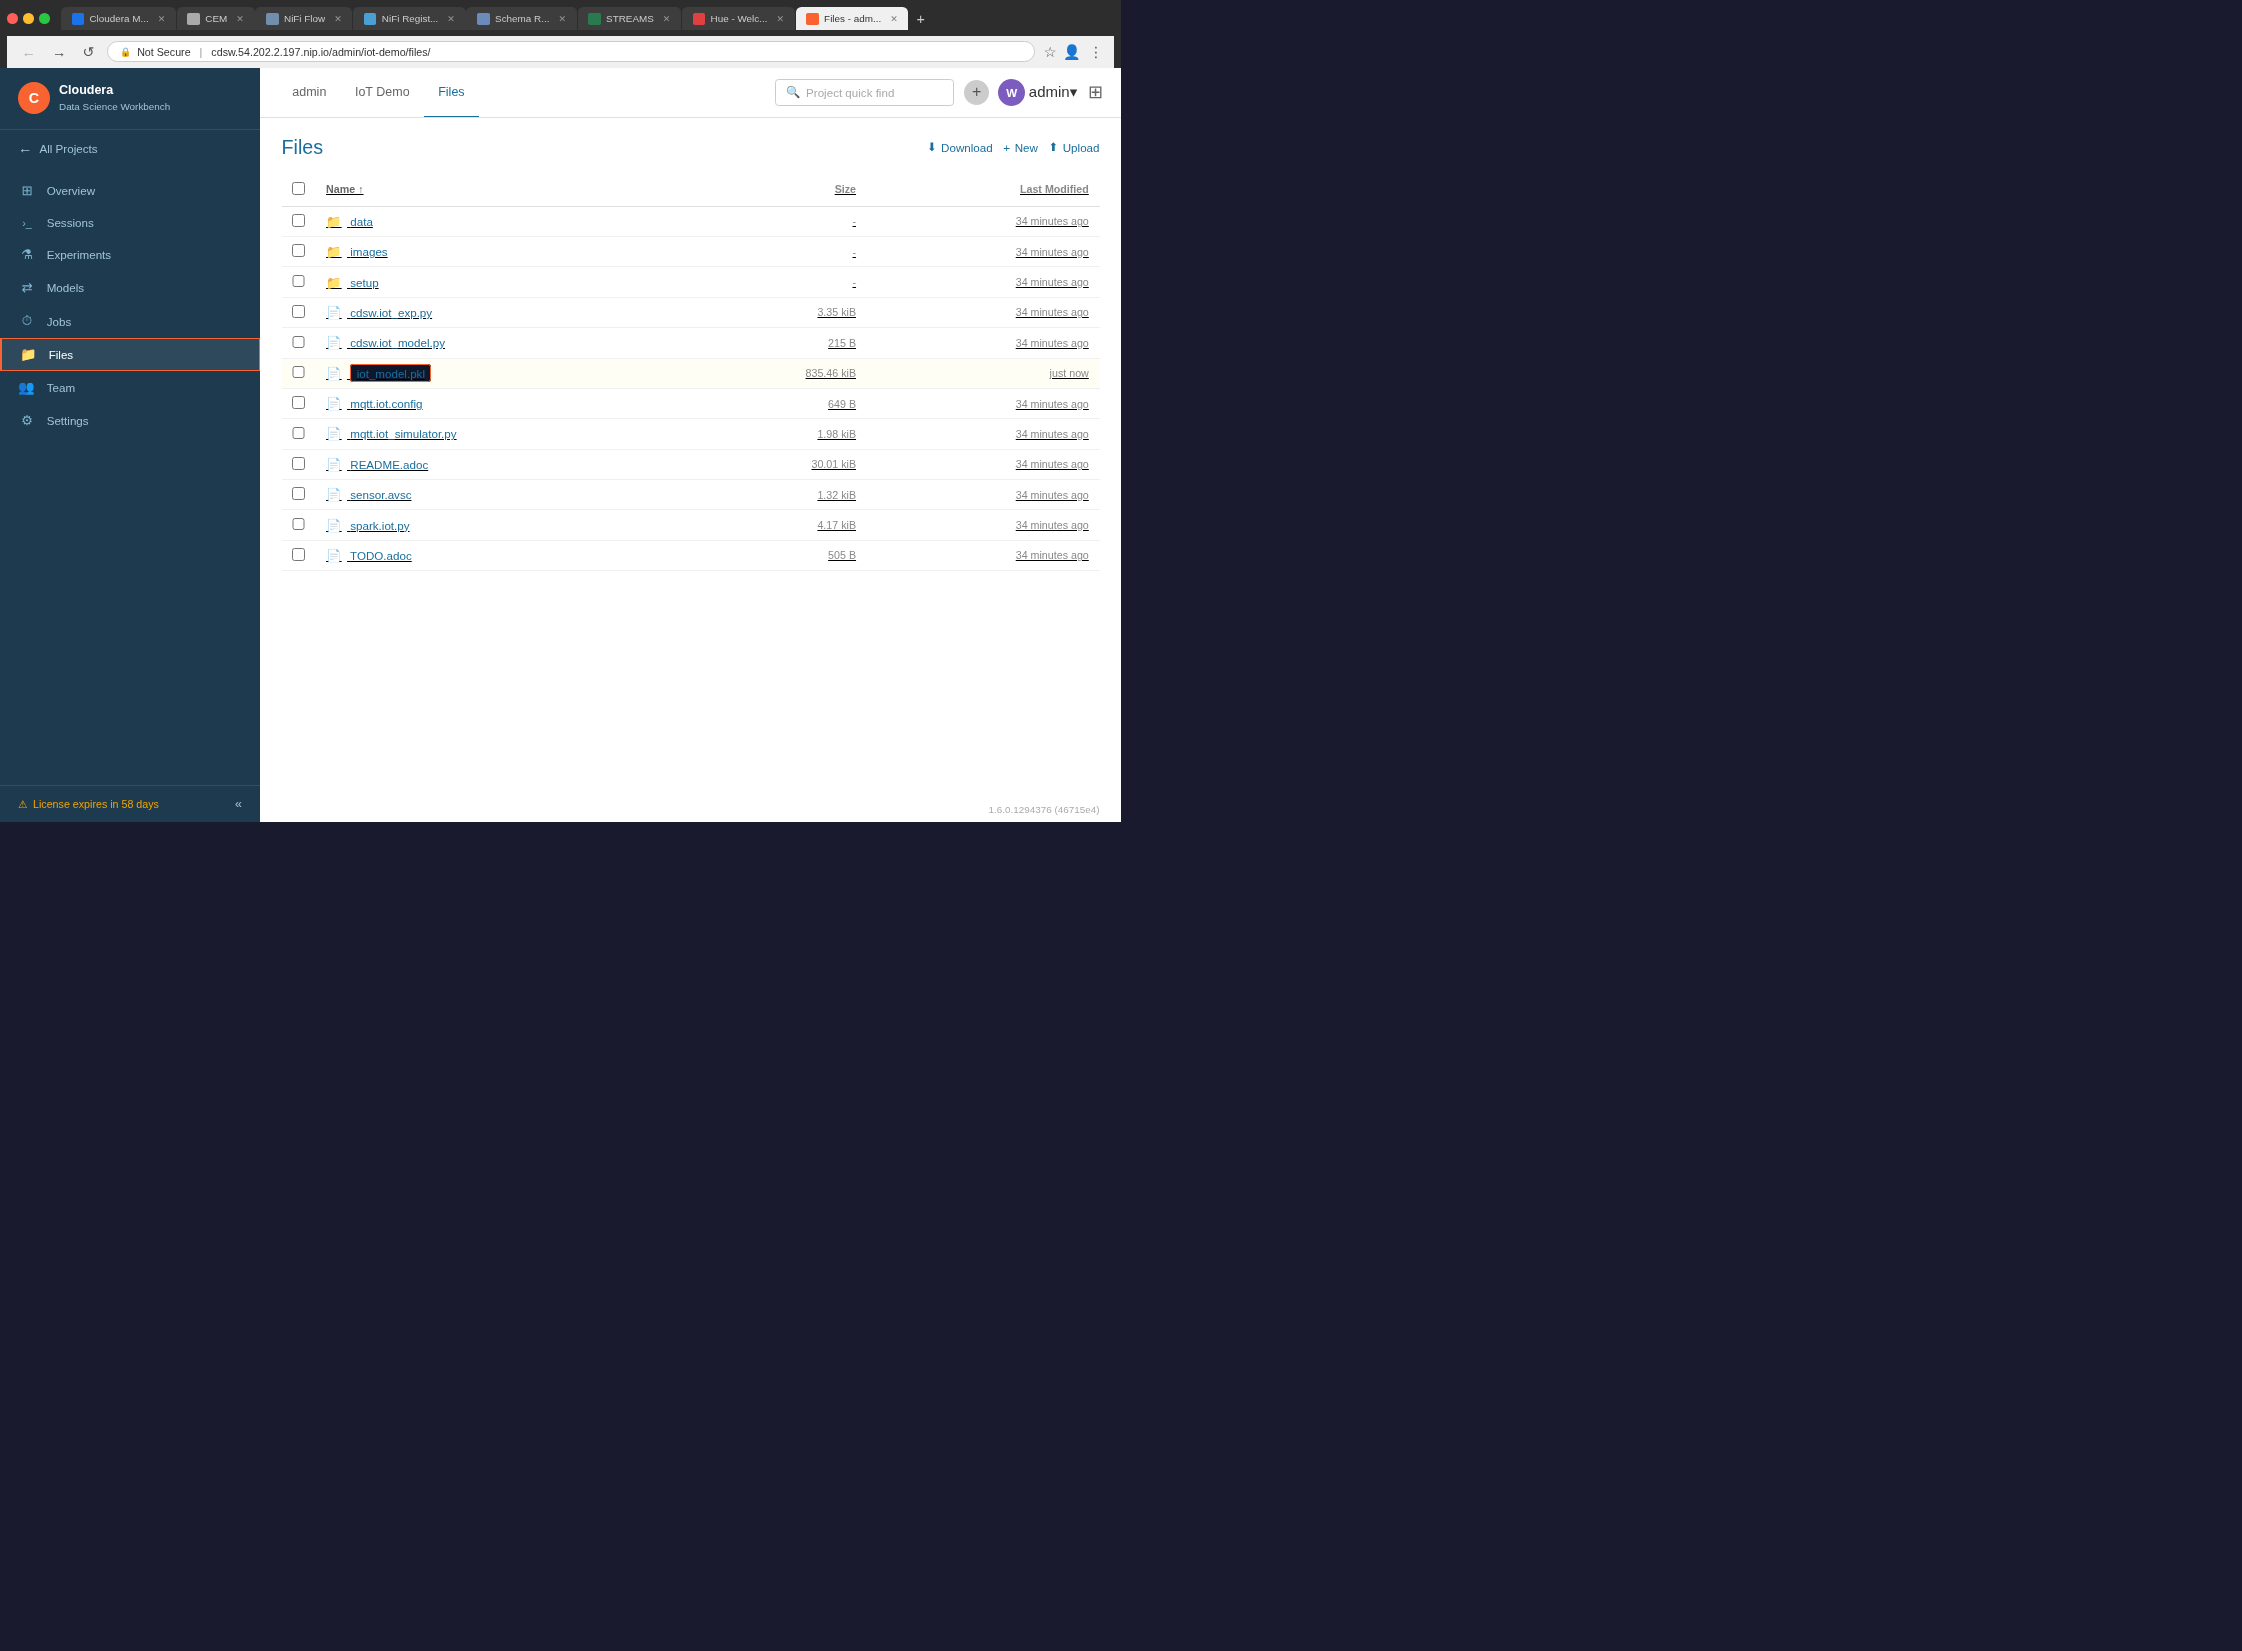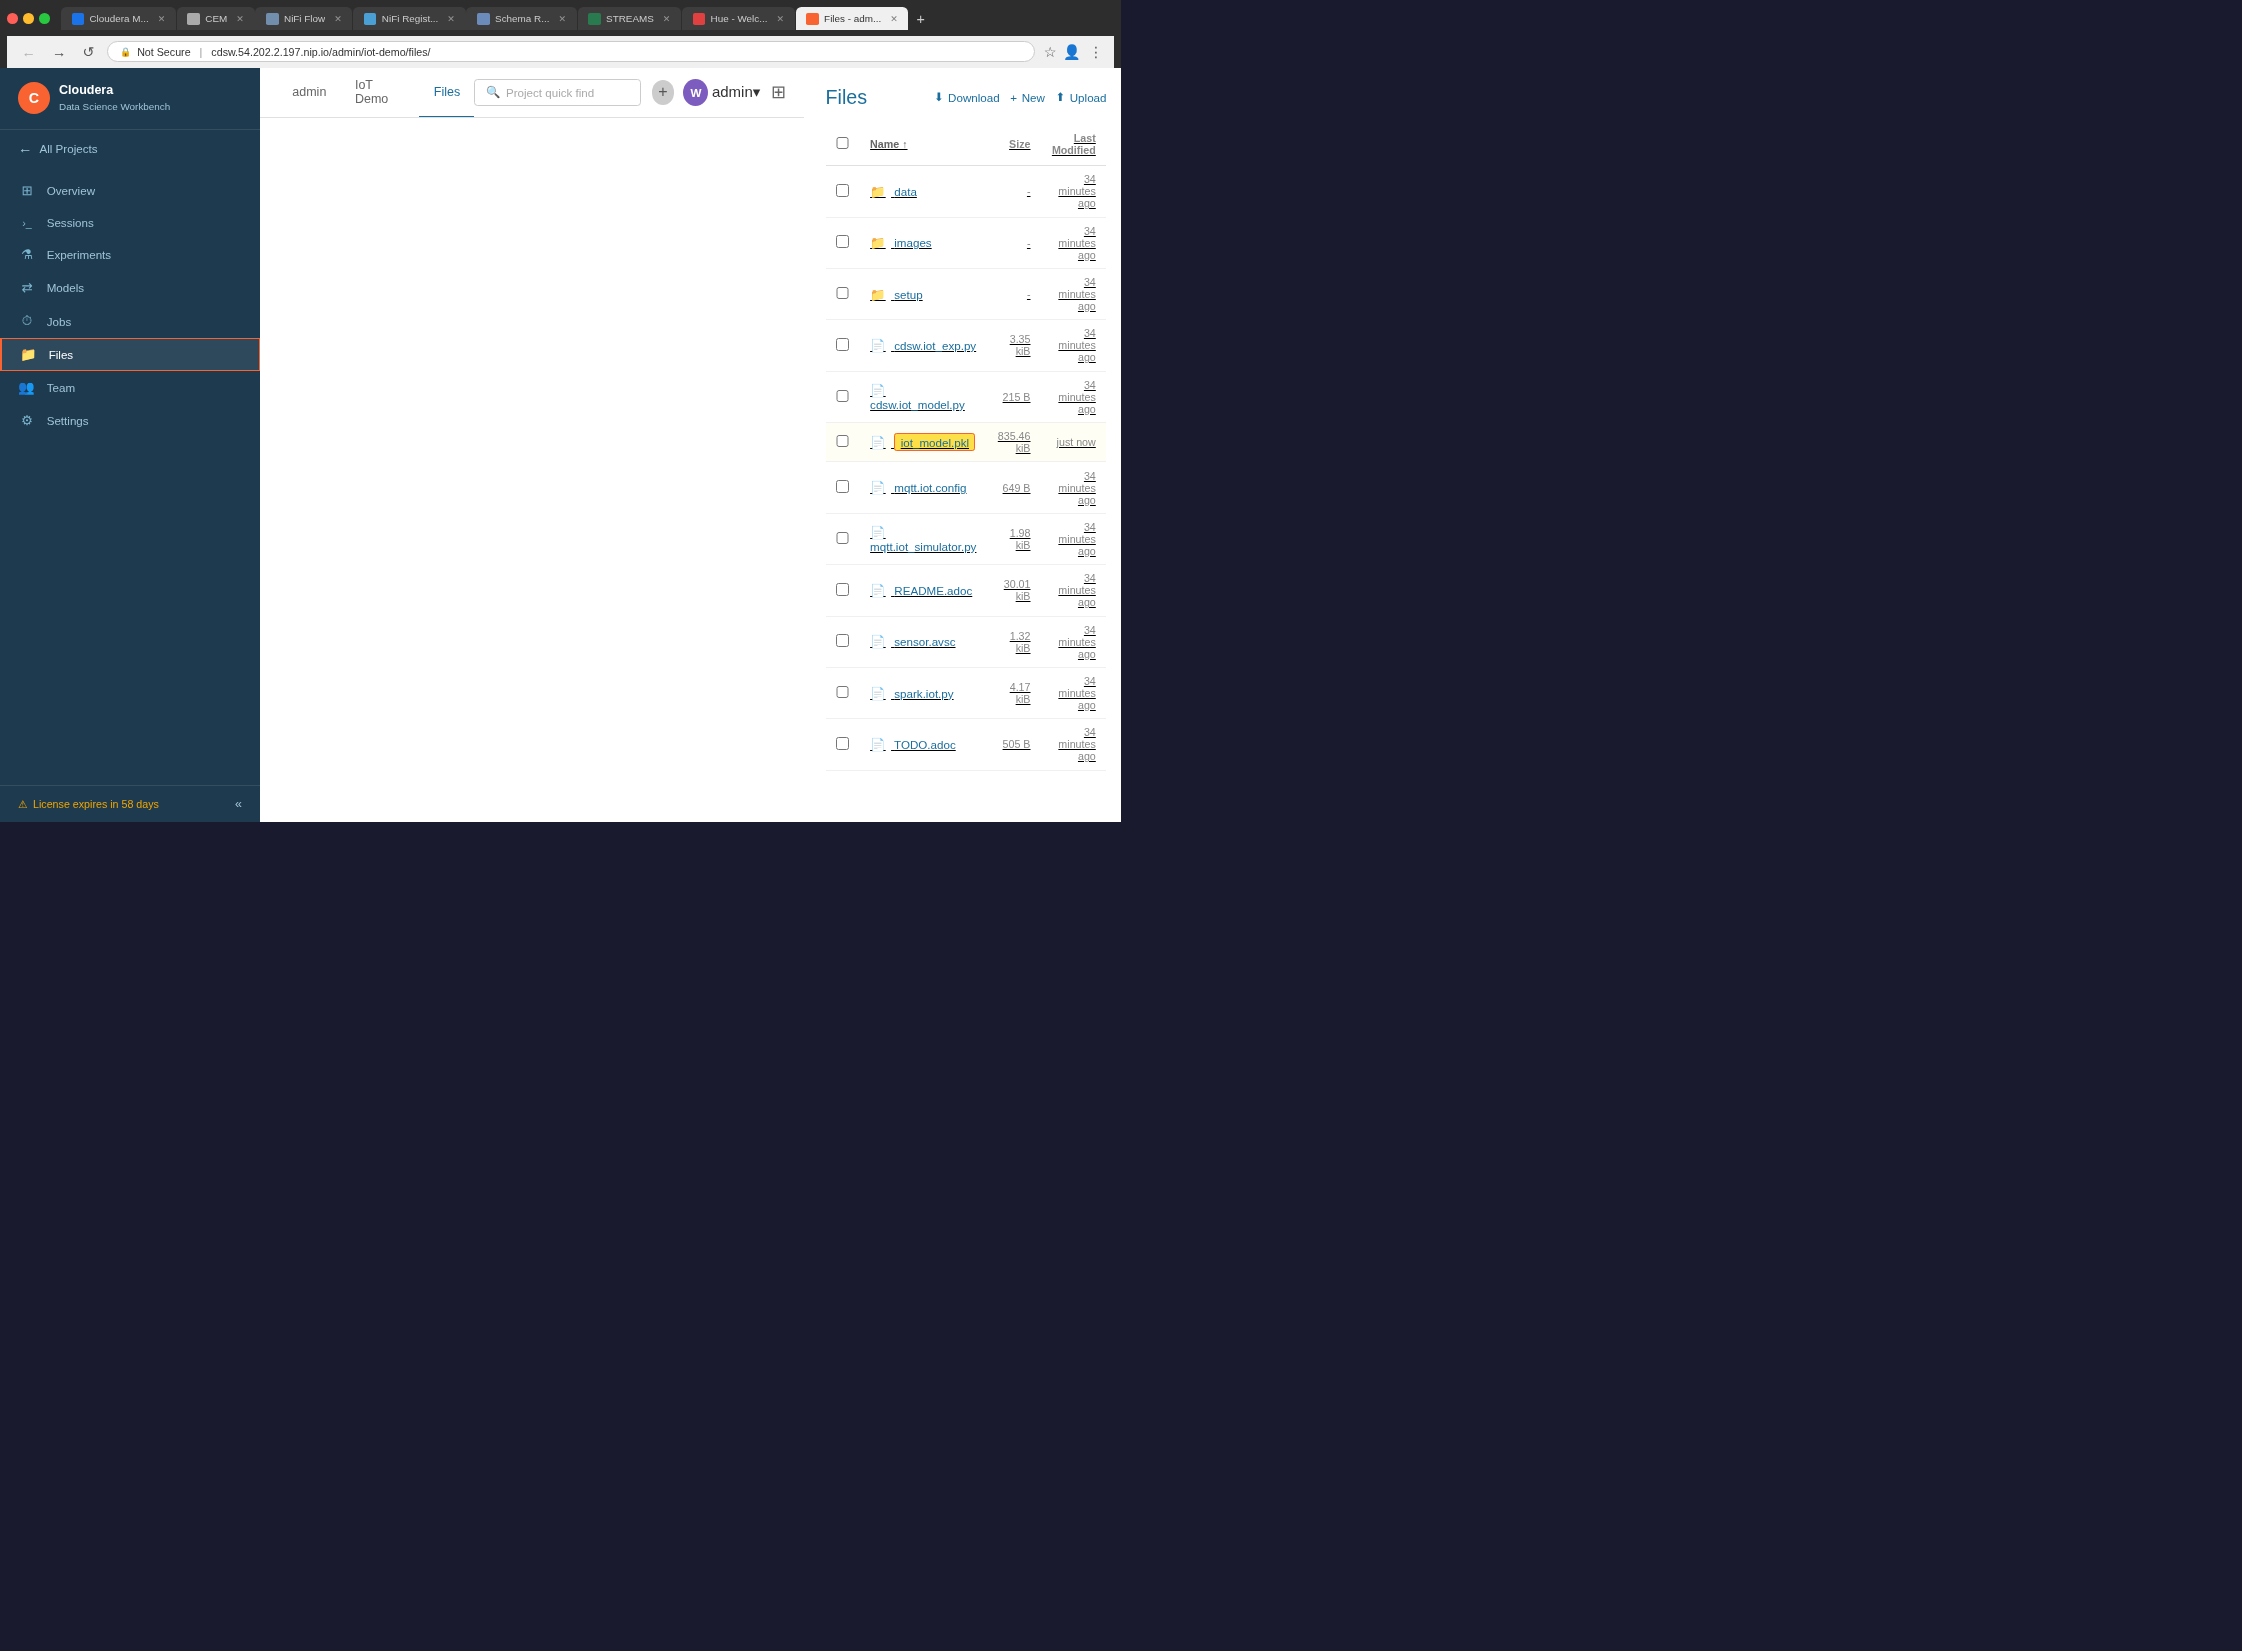--- a/index.html
+++ b/index.html
@@ -48,21 +48,21 @@
     .nav-item.active { background: rgba(255,255,255,0.08); color: white; border-left: 2.7px solid #f96332; }
     .nav-item.active .nav-icon { color: white; }
     .nav-icon { font-size: 13.4px; color: #7ab3cc; width: 18px; text-align: center; }
     .nav-label { font-size: 11.6px; }
 
     .sidebar-footer { padding: 10.7px 18px; border-top: 0.9px solid rgba(255,255,255,0.1); display: flex; align-items: center; justify-content: space-between; }
     .license-warning { display: flex; align-items: center; gap: 5.4px; color: #f0a500; font-size: 10.7px; }
     .collapse-btn { color: #a0c4d8; cursor: pointer; font-size: 12.5px; }
 
     
-    .main-content { flex: 1; background: white; display: flex; flex-direction: row; justify-content: flex-end; }
+    .main-content { flex: 1; background: white; display: flex; flex-direction: column; justify-content: flex-end; }
 
     
     .top-nav { display: flex; align-items: center; padding: 0 18px; border-bottom: 0.9px solid #e0e0e0; height: 50px; gap: 0; }
     .breadcrumb-item { padding: 0 14.3px; height: 50px; display: flex; align-items: center; font-size: 12.5px; color: #666; cursor: pointer; }
     .breadcrumb-item.active { color: #1a6e9e; border-bottom: 1.8px solid #1a6e9e; font-weight: 500; }
     .nav-spacer { flex: 1; }
     .search-box { border: 0.9px solid #ccc; border-radius: 3.6px; padding: 5.4px 10.7px; font-size: 11.6px; color: #999; display: flex; align-items: center; gap: 5.4px; width: 179px; }
     .search-icon { color: #aaa; }
     .add-btn { width: 25px; height: 25px; border-radius: 50%; background: #ccc; border: none; cursor: pointer; font-size: 16px; color: #555; display: flex; align-items: center; justify-content: center; margin-left: 10.7px; }
     .user-avatar { width: 27px; height: 27px; border-radius: 50%; background: #7c5cbf; display: flex; align-items: center; justify-content: center; color: white; font-size: 11.6px; font-weight: bold; margin-left: 9px; }
@@ -79,21 +79,21 @@
     
     .files-table { width: 100%; border-collapse: collapse; text-decoration: underline; }
     .files-table thead tr { border-bottom: 1.8px solid #e0e0e0; }
     .files-table th { padding: 9px 10.7px; text-align: left; font-size: 10.7px; color: #888; font-weight: 600; }
     .files-table th.right { text-align: right; }
     .files-table td { padding: 7.2px 10.7px; font-size: 11.6px; border-bottom: 0.9px solid #f0f0f0; }
     .files-table td.right { text-align: right; color: #888; font-size: 10.7px; }
     .file-checkbox { width: 12.5px; height: 12.5px; cursor: pointer; }
     .file-icon { color: #aaa; margin-right: 5.4px; font-size: 12.5px; }
     .file-link { color: #1a6e9e; text-decoration: none; cursor: pointer; }
-    .file-link.highlighted { background: #fde047; border: 1.8px solid #f96332; padding: 1.8px 5.4px; border-radius: 2.7px; }
+    .file-link.highlighted { background: #0f172a; border: 1.8px solid #f96332; padding: 1.8px 5.4px; border-radius: 2.7px; }
     .folder-icon { color: #8899aa; }
     .th-checkbox { width: 27px; }
     .th-name { }
     .th-size { text-align: right; }
     .th-modified { text-align: right; }
     .show-hidden { display: flex; align-items: center; gap: 5.4px; justify-content: flex-end; padding: 10.7px 10.7px 7.2px; font-size: 10.7px; color: #555; }
     .version-info { text-align: right; padding: 7.2px 21.5px; font-size: 9.9px; color: #aaa; }
 
     
     .tab-c { background: #1a73e8; }

